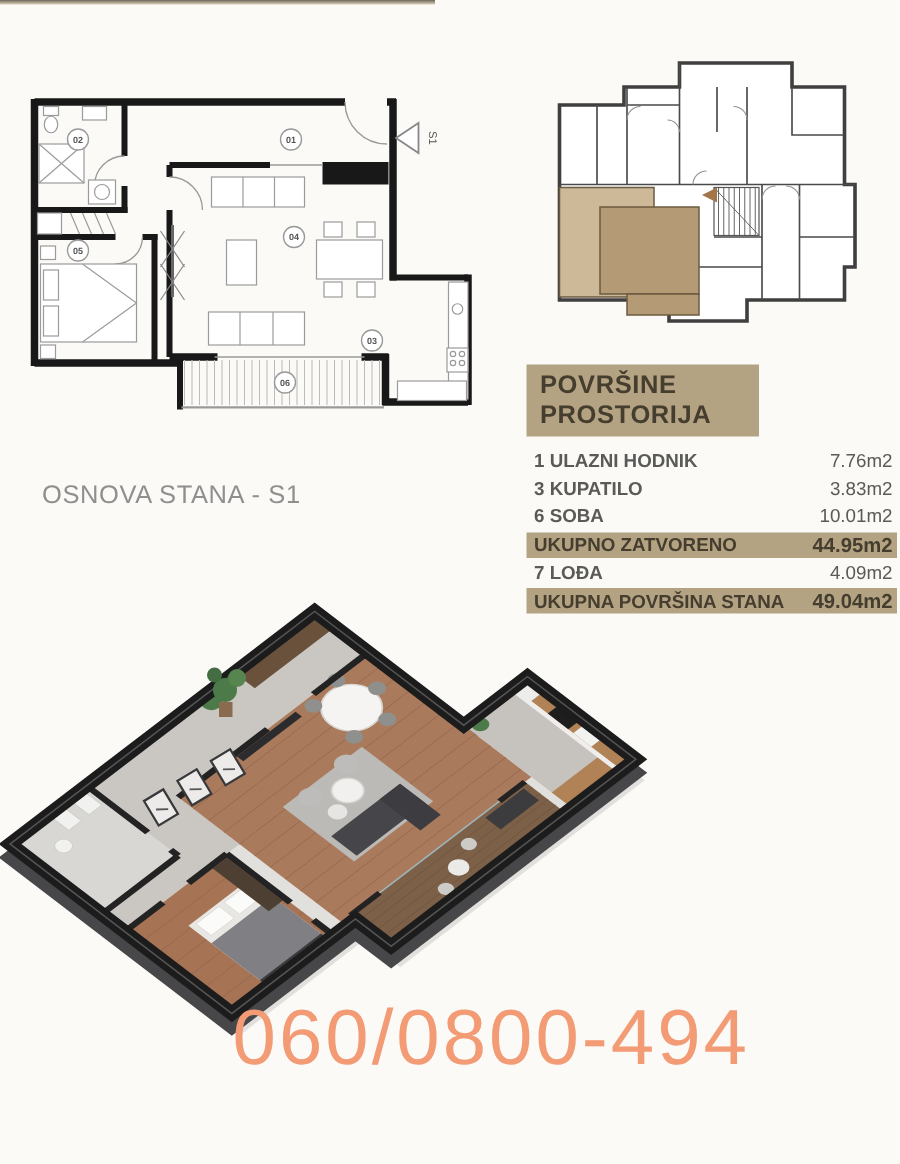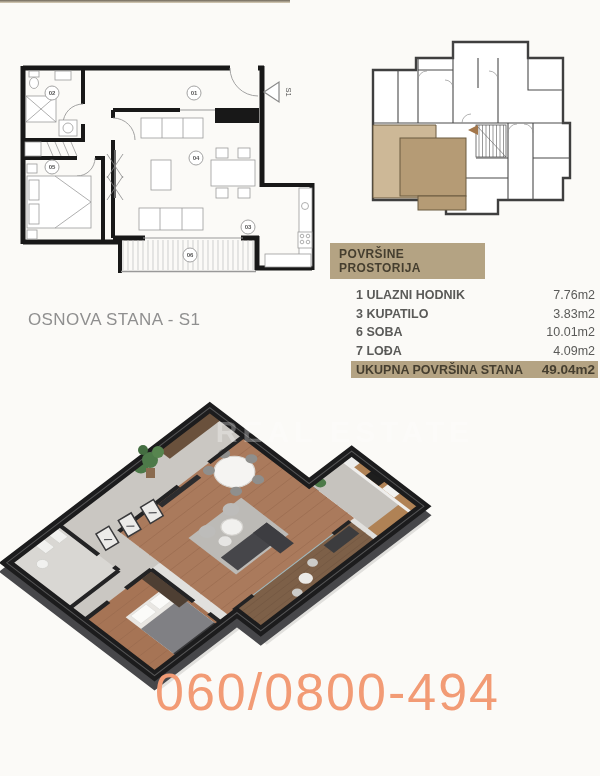--- a/index.html
+++ b/index.html
@@ -5,26 +5,26 @@
   :root{
     --bg:#fbfaf7; --tan:#b4a383; --tantext:#453e2f; --rowtext:#5a5a58;
     --phone:#f29b75; --title:#8f8f8f; --plandark:#181818; --hl1:#cdb897; --hl2:#b59b75;
   }
   html,body{margin:0;padding:0;}
   .page{position:relative;width:600px;height:776px;background:var(--bg);overflow:hidden;
         font-family:"Liberation Sans",sans-serif;}
   .topline{position:absolute;left:0;top:0;width:290px;height:3px;
            background:linear-gradient(#6e675a,#ddd2bc);}
   .plan2d{position:absolute;left:15px;top:60px;}
-  .plan-title{position:absolute;left:28px;top:310px;font-size:17px;color:var(--title);
+  .plan-title{position:absolute;left:28px;top:320px;font-size:17px;color:var(--title);
               letter-spacing:.4px;}
   .locator{position:absolute;left:358px;top:28px;}
   .area-table{position:absolute;left:330px;top:243px;width:268px;}
-  .thead{margin-left:0;width:146px;background:var(--tan);color:var(--tantext);
-         font-size:12px;font-weight:700;padding:4px 0 4px 9px;letter-spacing:.4px;}
+  .thead{margin-left:21px;width:146px;background:var(--tan);color:var(--tantext);
+         font-size:17px;font-weight:700;padding:4px 0 4px 9px;letter-spacing:.4px;}
   .tbody{margin-top:7px;margin-left:21px;}
   .trow{display:flex;justify-content:space-between;align-items:center;height:18.5px;
         font-size:12.5px;font-weight:600;color:var(--rowtext);padding:0 3px 0 5px;}
   .trow .tval{font-weight:400;}
   .trow.hl{background:var(--tan);color:var(--tantext);height:17px;margin:1px 0;font-weight:700;}
   .trow.hl .tval{font-weight:800;font-size:13.5px;}
   .iso3d{position:absolute;left:0;top:388px;}
   .watermark{position:absolute;left:215px;top:415px;width:260px;text-align:center;
              font-size:30px;font-weight:700;letter-spacing:5px;color:rgba(255,255,255,.30);
              pointer-events:none;}
@@ -172,20 +172,24 @@
           <span class="tval">7.76m2</span>
         </div>
         <div class="trow">
           <span class="tlabel">3 KUPATILO</span>
           <span class="tval">3.83m2</span>
         </div>
         <div class="trow">
           <span class="tlabel">6 SOBA</span>
           <span class="tval">10.01m2</span>
         </div>
+        <div class="trow hl">
+          <span class="tlabel">UKUPNO ZATVORENO</span>
+          <span class="tval">44.95m2</span>
+        </div>
         <div class="trow">
           <span class="tlabel">7 LOĐA</span>
           <span class="tval">4.09m2</span>
         </div>
         <div class="trow hl">
           <span class="tlabel">UKUPNA POVRŠINA STANA</span>
           <span class="tval">49.04m2</span>
         </div>
       </div>
   </div>
@@ -281,15 +285,14 @@
       <path d="M4,9 l7,4 M30,9 l7,4 M56,9 l7,4" stroke="#55565a" stroke-width="1.2" fill="none"></path>
     </g>
     <g>
       <circle cx="150" cy="72" r="8" fill="#4d7a49"></circle>
       <circle cx="158" cy="64" r="6" fill="#57854f"></circle>
       <circle cx="143" cy="62" r="5" fill="#446e41"></circle>
       <rect x="146" y="80" width="9" height="10" fill="#8a6b4f"></rect>
     </g>
   </svg>
 
-  <div class="watermark">REAL ESTATE</div>
   <div class="phone">060/0800-494</div>
 </div>
 
 </body></html>

